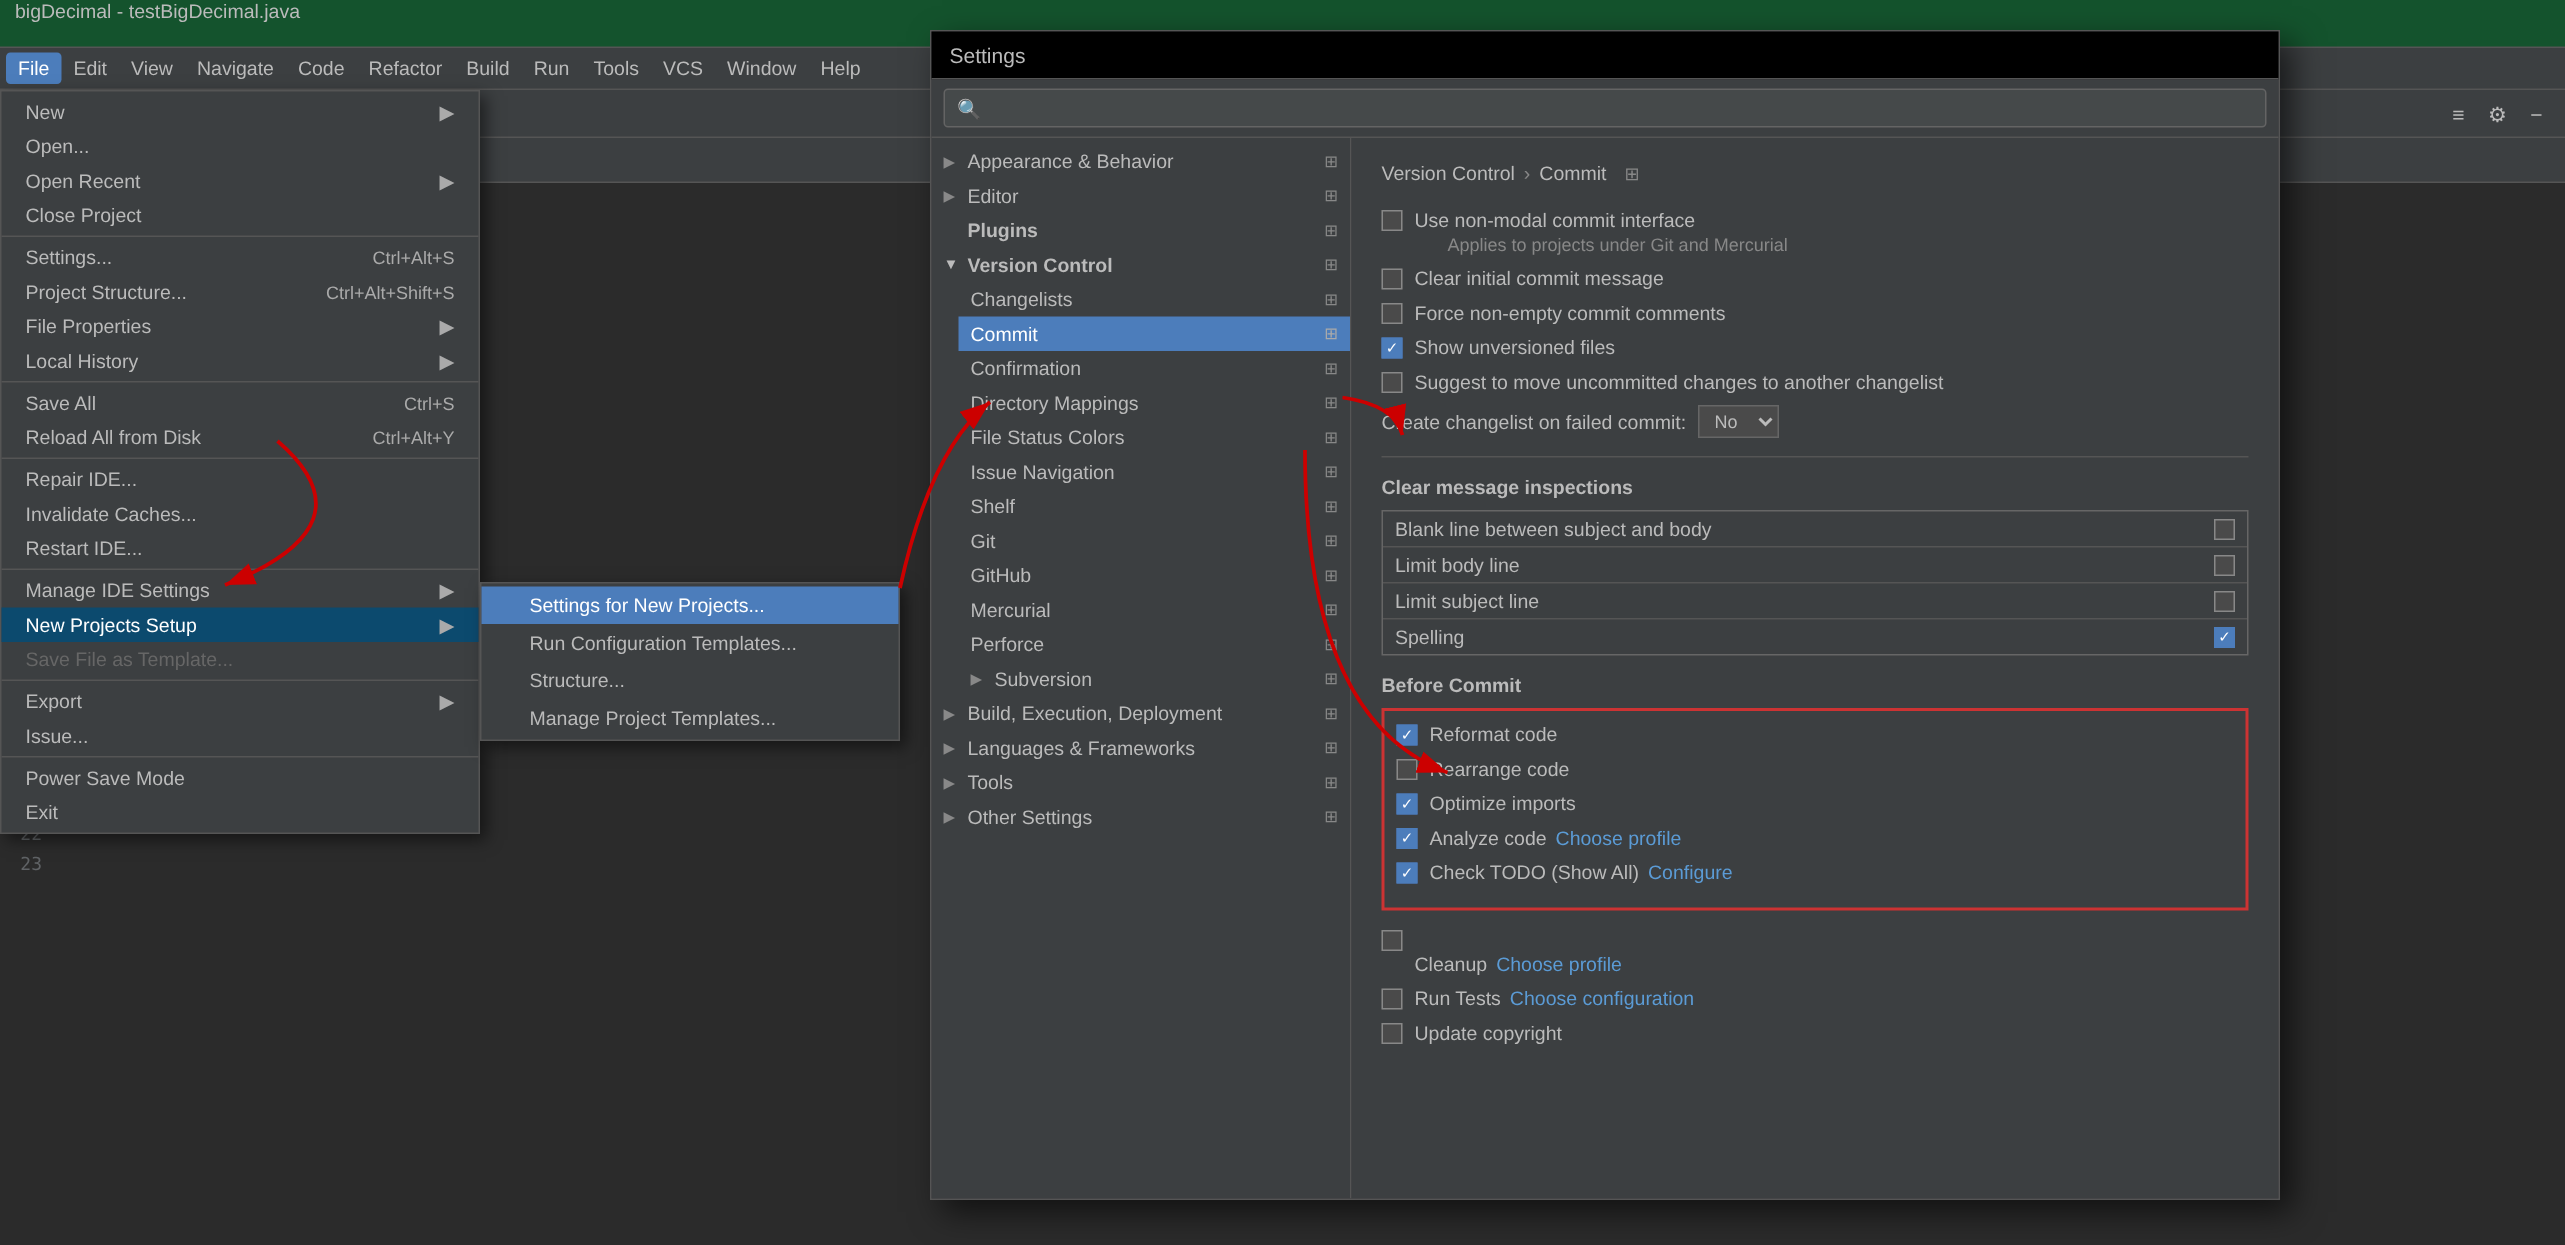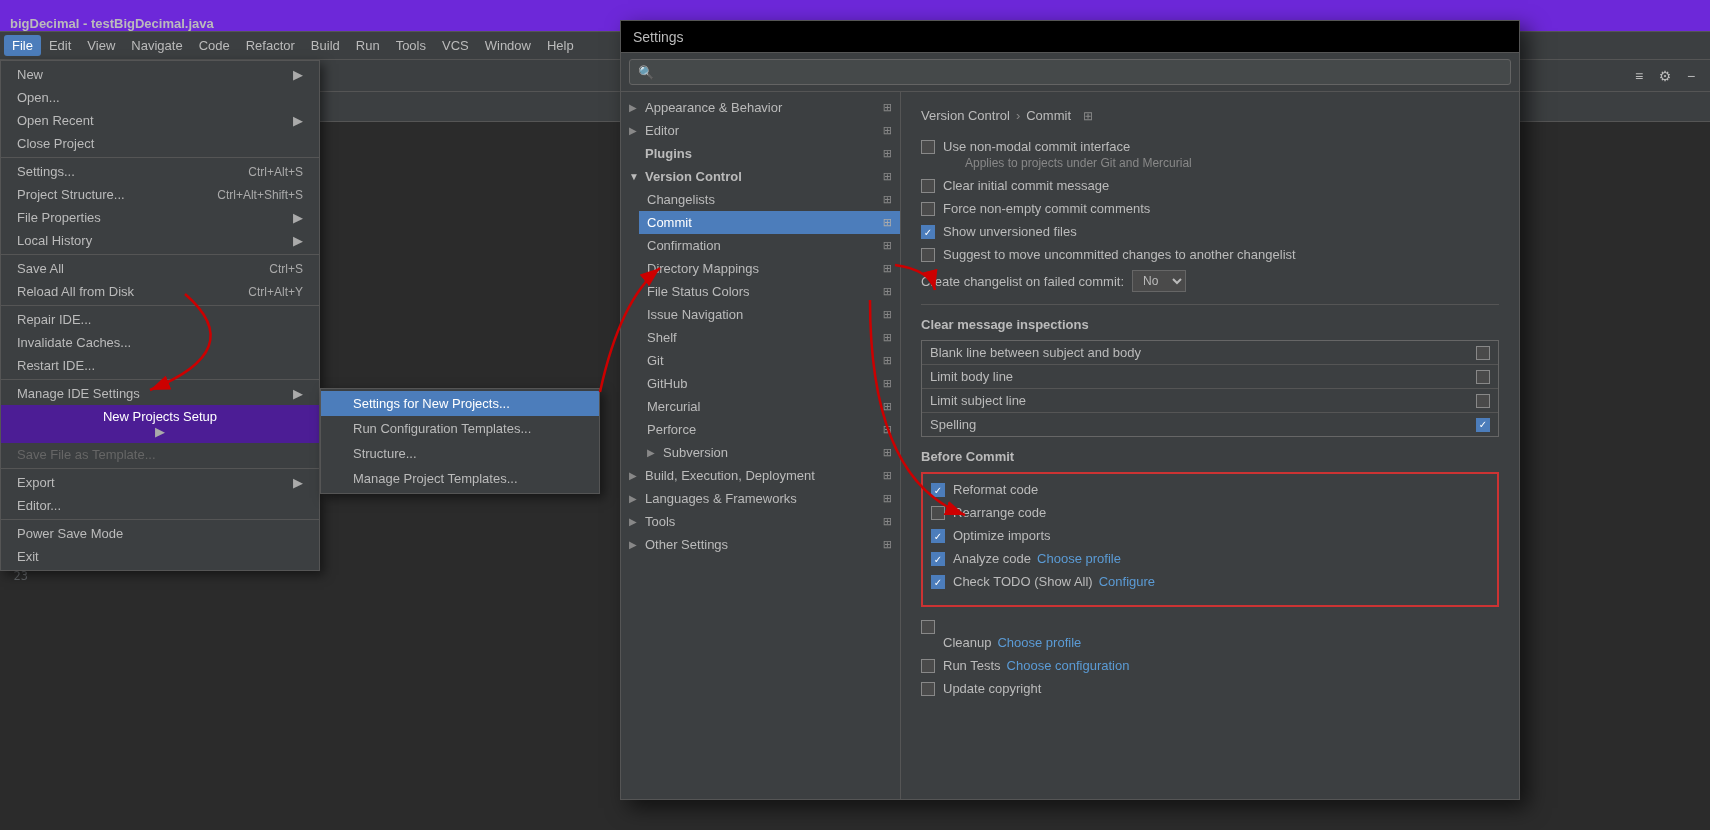--- a/index.html
+++ b/index.html
@@ -1,28 +1,27 @@
 <!DOCTYPE html>
 <html><head>
   <meta charset="utf-8">
   <style>
     * { box-sizing: border-box; margin: 0; padding: 0; }
     body { font-family: 'Segoe UI', Arial, sans-serif; font-size: 13px; background: #2b2b2b; overflow: hidden; }
 
     
     .title-bar {
       height: 32px;
-      background: #6d28d9;
-      display: flex;
-      align-items: flex-end;
+      background: #14532d;
+      display: flex;
+      align-items: flex-start;
       padding: 0 10px;
       color: #bbb;
       font-size: 13px;
       border-bottom: 1px solid #555;
-      font-weight: bold;
     }
 
     
     .menu-bar {
       height: 28px;
       background: #3c3f41;
       display: flex;
       align-items: center;
       padding: 0 4px;
       border-bottom: 1px solid #555;
@@ -140,21 +139,21 @@
     }
     .dropdown-item {
       display: flex;
       align-items: center;
       justify-content: space-between;
       padding: 4px 16px;
       color: #bbb;
       cursor: pointer;
       font-size: 13px;
     }
-    .dropdown-item.active { background: #4c1d95; color: white; flex-direction: column; }
+    .dropdown-item.active { background: #0c4a6e; color: white; }
     .dropdown-item.disabled { color: #666; cursor: default; }
     .dropdown-separator { height: 1px; background: #555; margin: 2px 0; }
     .shortcut { color: #aaa; font-size: 12px; }
     .submenu-arrow { color: #aaa; }
 
     
     .submenu-new-projects {
       position: absolute;
       top: 28px;
       left: 320px;
@@ -545,21 +544,21 @@
     </div>
     <div class="dropdown-item disabled">
       <span>Save File as Template...</span>
     </div>
     <div class="dropdown-separator"></div>
     <div class="dropdown-item">
       <span>Export</span>
         <span class="submenu-arrow">▶</span>
     </div>
     <div class="dropdown-item">
-      <span>Editor...</span>
+      <span>Issue...</span>
     </div>
     <div class="dropdown-separator"></div>
     <div class="dropdown-item">
       <span>Power Save Mode</span>
     </div>
     <div class="dropdown-item">
       <span>Exit</span>
     </div>
   </div>
 

